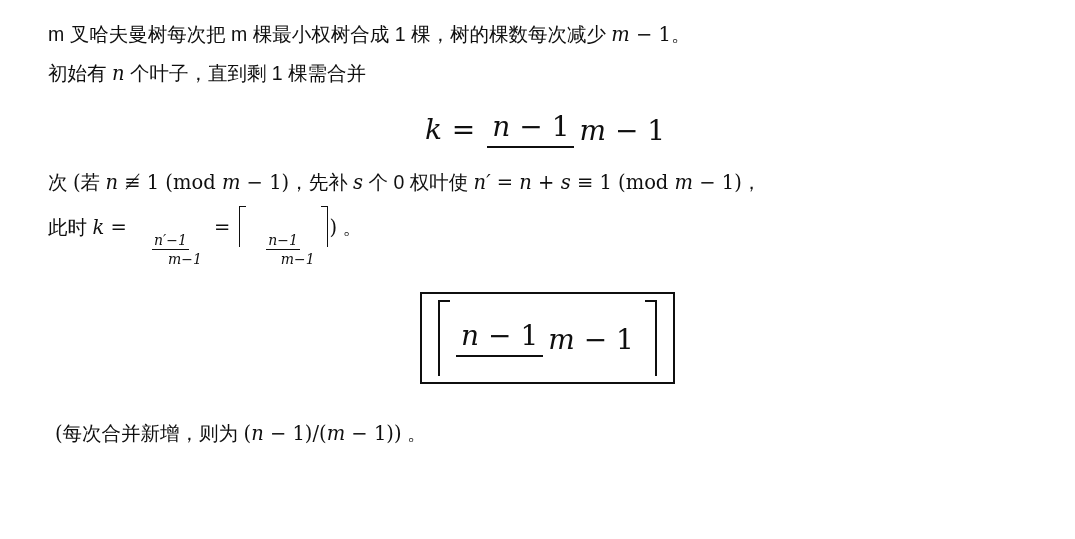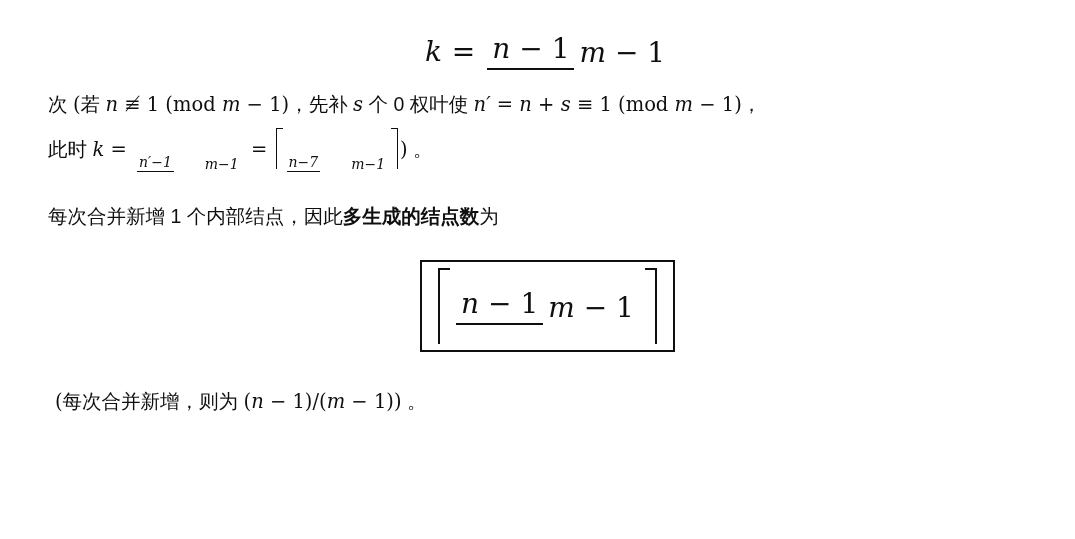--- a/index.html
+++ b/index.html
@@ -20,21 +20,21 @@
   
   .formula-row{display:flex;justify-content:center;align-items:center;
     margin:17px 0 15px;font-size:28px;}
   .formula-row .lhs{margin-right:10px;}
   .formula-row .eq{margin-right:12px;}
   .frac{display:inline-flex;flex-direction:row;align-items:center;
     line-height:1.18;text-align:center;}
   .frac .num{padding:0 5px 3px;border-bottom:2px solid #0f0f0f;}
   .frac .den{padding:3px 5px 0;}
   
-  .sfrac{display:inline-flex;flex-direction:row;align-items:center;
+  .sfrac{display:inline-flex;flex-direction:column;align-items:center;
     font-size:14px;line-height:1.15;vertical-align:-11px;margin:0 4px;}
   .sfrac .num{padding:0 2px 1px;border-bottom:1.4px solid #0f0f0f;}
   .sfrac .den{padding:1px 2px 0;margin-left:29px;}
   
   .sceil-l{display:inline-block;width:6px;height:40px;
     border-left:1.6px solid #0f0f0f;border-top:1.6px solid #0f0f0f;
     vertical-align:-13px;margin-left:2px;}
   .sceil-r{display:inline-block;width:6px;height:40px;
     border-right:1.6px solid #0f0f0f;border-top:1.6px solid #0f0f0f;
     vertical-align:-13px;margin-right:2px;}
@@ -47,48 +47,51 @@
   .fbox{display:inline-flex;align-items:center;justify-content:center;
     border:2px solid #0f0f0f;padding:6px 16px;font-size:28px;}
   .p3{margin-top:22px;}
   .p4{margin-top:30px;padding-left:7px;}
 </style>
 </head>
 <body>
 
 <div class="doc">
 
+  <div class="line">
+    <span>m 叉哈夫曼树每次把 m 棵最小权树合成 1 棵，树的棵数每次减少 </span><span class="mi">m</span><span class="mn"> − 1</span><span>。</span>
+  </div>
 
+  <div class="line">
+    <span>初始有 </span><span class="mi">n</span><span> 个叶子，直到剩 1 棵需合并</span>
+  </div>
 
   <div class="formula-row">
     <span class="mi lhs">k</span>
     <span class="mn eq">=</span>
     <span class="frac">
       <span class="num"><span class="mi">n</span><span class="mn"> − 1</span></span>
       <span class="den"><span class="mi">m</span><span class="mn"> − 1</span></span>
     </span>
   </div>
 
   <div class="line">
     <span>次 </span><span class="mn">(</span><span>若 </span><span class="mi">n</span><span class="mn"> ≢ 1 (mod </span><span class="mi">m</span><span class="mn"> − 1)</span><span>，先补 </span><span class="mi">s</span><span> 个 0 权叶使 </span><span class="mi">n′</span><span class="mn"> = </span><span class="mi">n</span><span class="mn"> + </span><span class="mi">s</span><span class="mn"> ≡ 1 (mod </span><span class="mi">m</span><span class="mn"> − 1)</span><span>，</span>
   </div>
 
   <div class="line-tall">
     <span>此时 </span><span class="mi">k</span><span class="mn"> = </span><span class="sfrac">
         <span class="num mi">n′−1</span>
         <span class="den mi">m−1</span>
       </span><span class="mn"> = </span><span class="sceil-l"></span><span class="sfrac">
-        <span class="num mi">n−7</span>
+        <span class="num mi">n−1</span>
         <span class="den mi">m−1</span>
       </span><span class="sceil-r"></span><span class="mn">)</span><span> 。</span>
   </div>
 
-  <div class="line p3">
-    <span>每次合并新增 1 个内部结点，因此</span><span class="b">多生成的结点数</span><span>为</span>
-  </div>
 
   <div class="box-wrap">
     <span class="fbox">
       <span class="bceil-l"></span>
       <span class="frac">
         <span class="num"><span class="mi">n</span><span class="mn"> − 1</span></span>
         <span class="den"><span class="mi">m</span><span class="mn"> − 1</span></span>
       </span>
       <span class="bceil-r"></span>
     </span>

